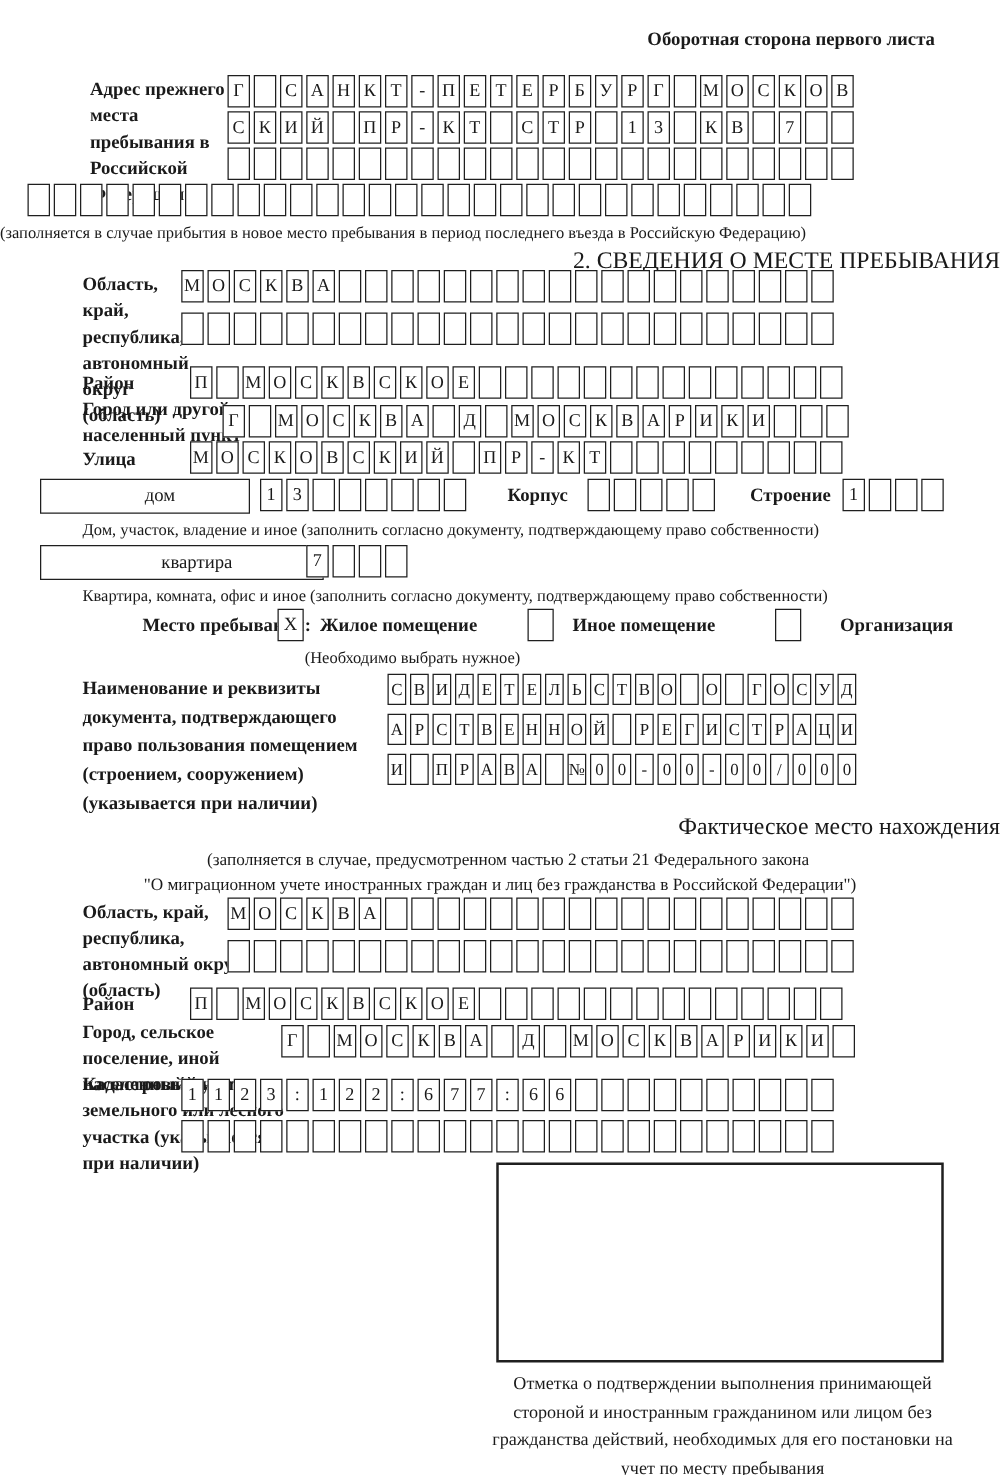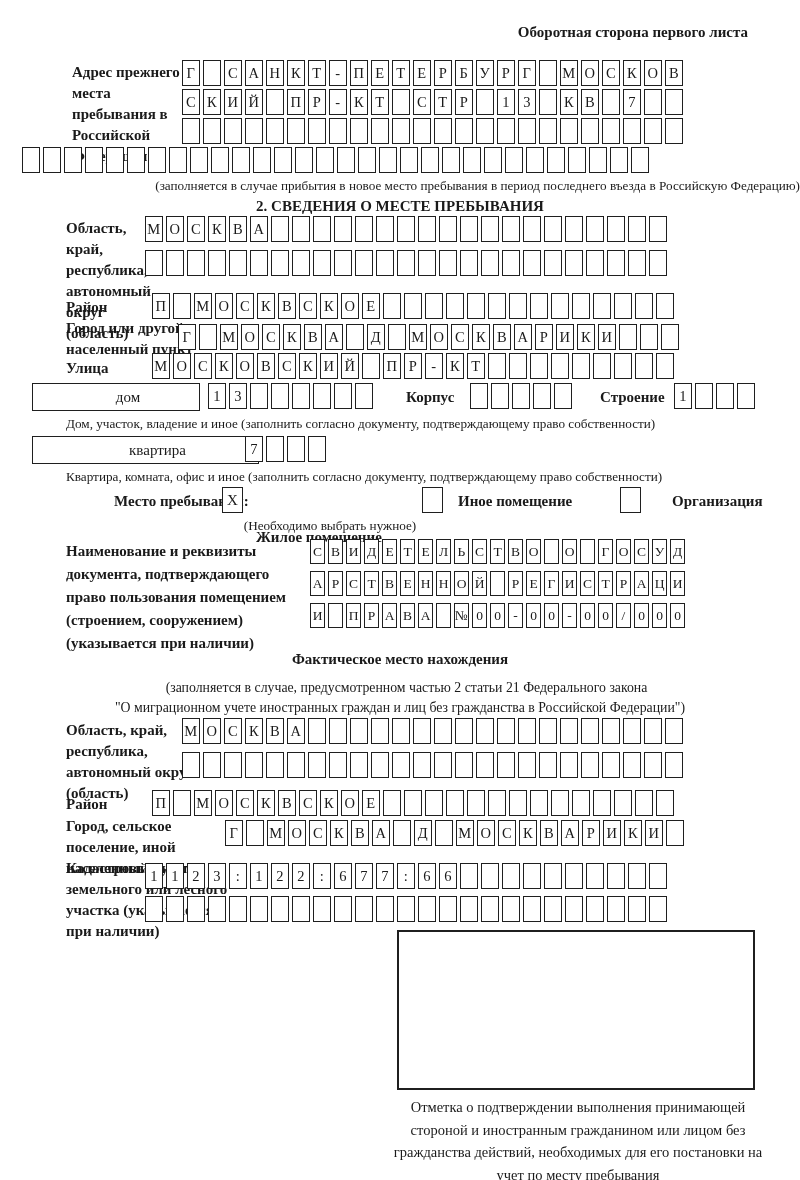--- a/index.html
+++ b/index.html
@@ -2,21 +2,21 @@
 <html><head>
 <meta charset="utf-8">
 <style>
   * { margin:0; padding:0; box-sizing:border-box; }
   html,body { background:#fff; }
   body { width:800px; height:1180px; position:relative; overflow:hidden;
          font-family:"Liberation Serif","DejaVu Serif",serif; color:#1a1a1a; }
   .abs { position:absolute; }
   .lbl { font-size:15px; line-height:21px;font-weight:bold; }
   .note { font-size:13.2px; }
-  .ttl { font-weight:bold; font-size:15px; text-align:center; width:100%; }
+  .ttl { font-weight:normal; font-size:19px; text-align:right; width:100%; }
   .cellrow { display:flex; }
   .cell { width:17.5px; height:26px; border:1.5px solid #1f1f1f; margin-right:3.5px;
           display:flex; align-items:center; justify-content:center;
           font-size:14.5px; flex:0 0 auto; background:#fff; }
   .cellrow.sm .cell { width:15px; height:25px; margin-right:3px; font-size:13.5px; }
   .widebox { border:1.5px solid #1f1f1f; height:28px; display:flex;
              align-items:center; justify-content:center; font-size:15px; background:#fff;padding-left:24px; }
   .chk { width:21px; height:26px; border:1.5px solid #1f1f1f; display:inline-flex;
          align-items:center; justify-content:center; font-size:15px; background:#fff; }
   .cap { text-align:center; font-size:14.5px; line-height:22.5px; }
@@ -131,21 +131,21 @@
     <span class="cell"></span>
     <span class="cell"></span>
     <span class="cell"></span>
     <span class="cell"></span>
     <span class="cell"></span>
     <span class="cell"></span>
     <span class="cell"></span>
     <span class="cell"></span>
     <span class="cell"></span>
   </div>
-<div class="abs note" style="top:178px; width:100%; text-align:right;">(заполняется в случае прибытия в новое место пребывания в период последнего въезда в Российскую Федерацию)</div>
+<div class="abs note" style="top:178px; width:100%; text-align:left;">(заполняется в случае прибытия в новое место пребывания в период последнего въезда в Российскую Федерацию)</div>
 
 <div class="abs ttl" style="top:198px;">2. СВЕДЕНИЯ О МЕСТЕ ПРЕБЫВАНИЯ</div>
 
 <div class="abs lbl" style="left:66px; top:218px; width:100px;">Область, край, республика, автономный округ (область)</div>
 <div class="abs cellrow" style="left:145px; top:216px;">
     <span class="cell">М</span>
     <span class="cell">О</span>
     <span class="cell">С</span>
     <span class="cell">К</span>
     <span class="cell">В</span>
@@ -316,21 +316,21 @@
 <div class="abs cellrow" style="left:245px; top:436px;">
     <span class="cell">7</span>
     <span class="cell"></span>
     <span class="cell"></span>
     <span class="cell"></span>
   </div>
 <div class="abs note" style="left:66px; top:469px;">Квартира, комната, офис и иное (заполнить согласно документу, подтверждающему право собственности)</div>
 
 <div class="abs lbl" style="left:70px; top:491px;margin-left:44px;">Место пребывания:</div>
 <span class="abs chk" style="left:222px; top:487px;">X</span>
-<div class="abs lbl" style="left:256px; top:491px;margin-top:36px;">Жилое помещение</div>
+<div class="abs lbl" style="left:256px; top:491px;">Жилое помещение</div>
 <span class="abs chk" style="left:422px; top:487px;"></span>
 <div class="abs lbl" style="left:458px; top:491px;">Иное помещение</div>
 <span class="abs chk" style="left:620px; top:487px;"></span>
 <div class="abs lbl" style="left:672px; top:491px;">Организация</div>
 <div class="abs note" style="left:230px; top:518px; width:200px; text-align:center;">(Необходимо выбрать нужное)</div>
 
 <div class="abs lbl" style="left:66px; top:540px; width:240px; line-height:23px;">Наименование и реквизиты документа, подтверждающего право пользования помещением (строением, сооружением) (указывается при наличии)</div>
 <div class="abs cellrow sm" style="left:310px; top:539px;">
     <span class="cell">С</span>
     <span class="cell">В</span>

